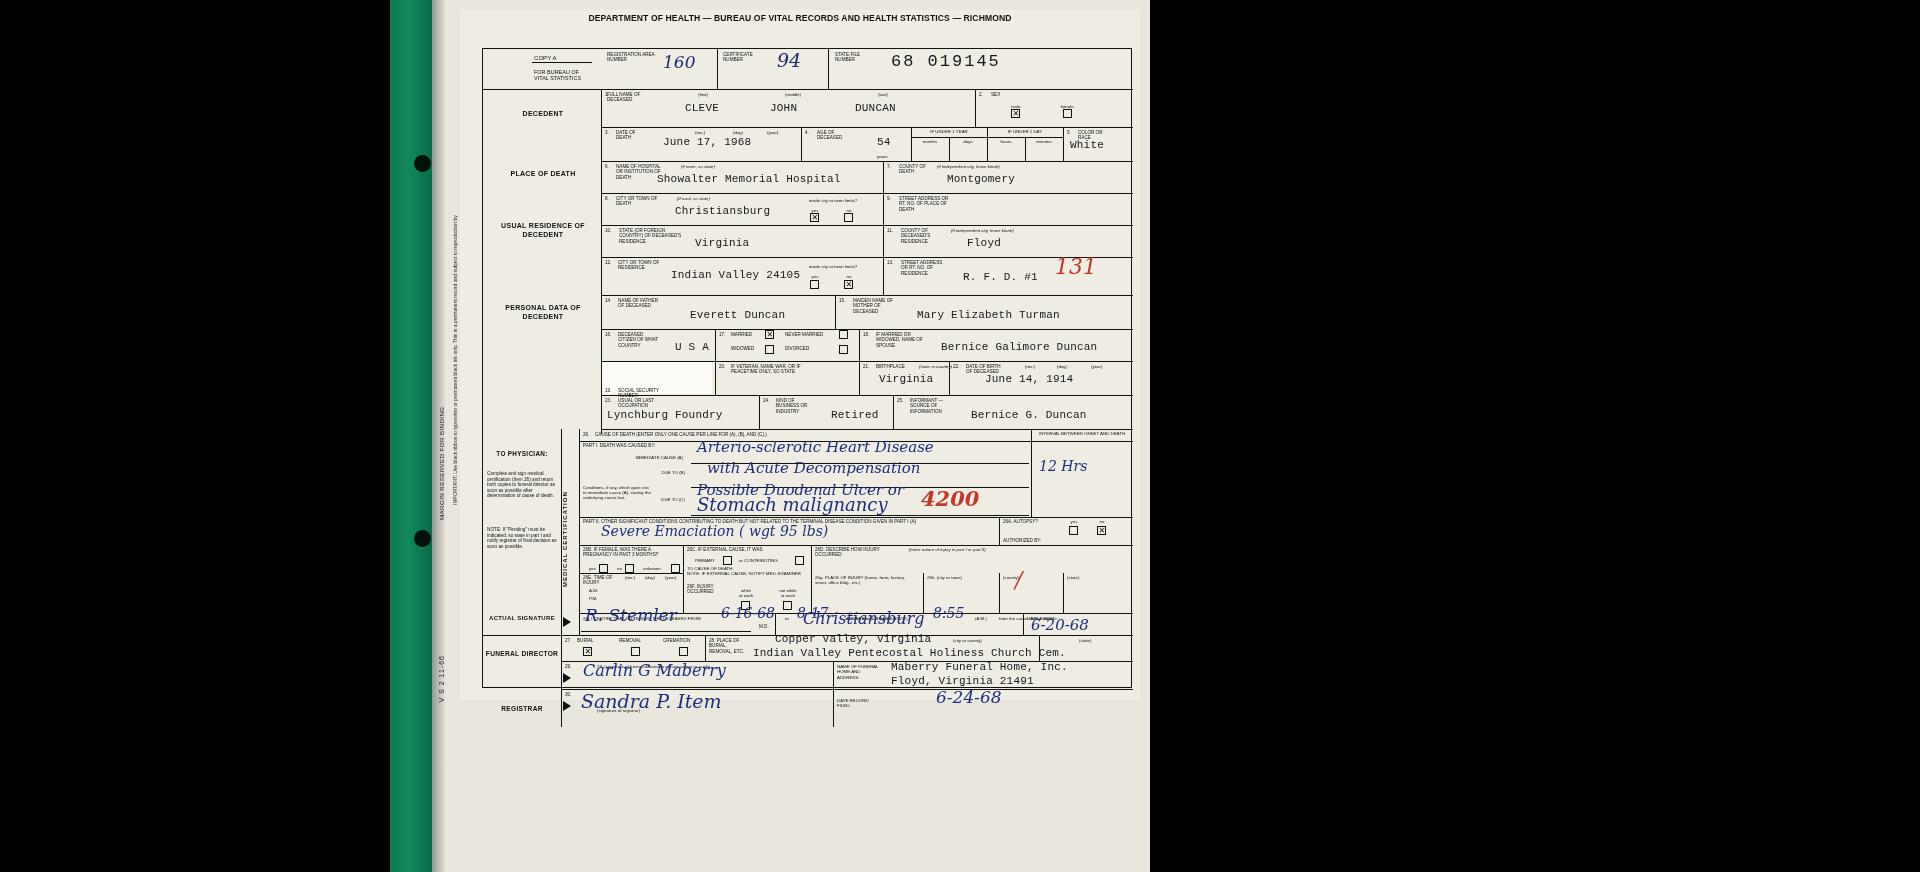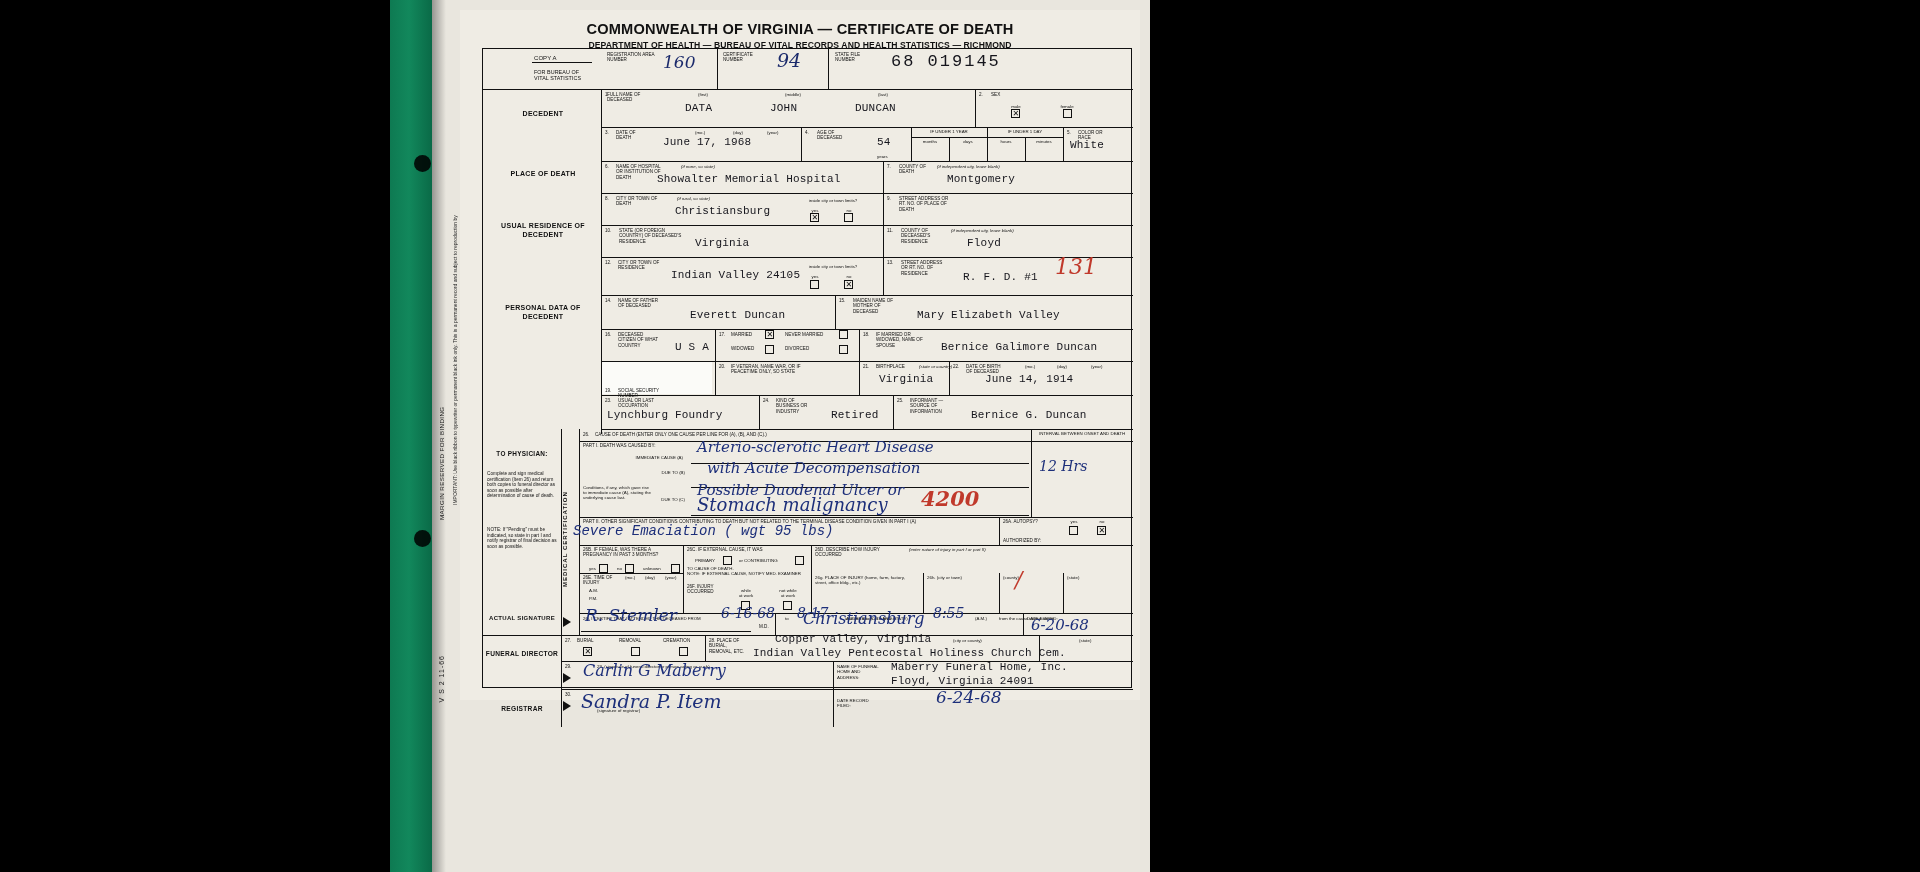--- a/index.html
+++ b/index.html
@@ -220,21 +220,20 @@
 
     <div class="punch" style="left:24px; top:155px;"></div>
     <div class="punch" style="left:24px; top:530px;"></div>
 
     <div id="margin-text">MARGIN RESERVED FOR BINDING</div>
     <div id="margin-text2">IMPORTANT: Use black ribbon to typewriter or permanent black ink only. This is a permanent record and subject to reproduction by microfilm and other photographic processes.</div>
     <div id="vs2">V S 2  11-66</div>
 
     <div id="form">
 
-      <div class="hdr-title">COMMONWEALTH OF VIRGINIA — CERTIFICATE OF DEATH</div>
       <div class="hdr-sub">DEPARTMENT OF HEALTH — BUREAU OF VITAL RECORDS AND HEALTH STATISTICS — RICHMOND</div>
 
       <div class="cell lbl" style="left:72px; top:44px; width:60px; font-size:6px; border-bottom:1px solid #111; padding-bottom:1px;">COPY A</div>
       <div class="cell lbl" style="left:72px; top:58px; width:62px; font-size:5.4px; line-height:6.4px;">FOR BUREAU OF VITAL STATISTICS</div>
 
       <div id="grid">
 
         <div class="hline" style="left:0; top:40px; width:650px;"></div>
 
         <div class="vline" style="left:118px; top:40px; height:345px;"></div>
@@ -252,21 +251,21 @@
         <div class="sidelbl" style="left:4px; top:120px; width:112px;">PLACE OF DEATH</div>
         <div class="sidelbl" style="left:4px; top:172px; width:112px;">USUAL RESIDENCE OF DECEDENT</div>
         <div class="sidelbl" style="left:4px; top:254px; width:112px;">PERSONAL DATA OF DECEDENT</div>
 
         <div class="hline" style="left:118px; top:78px; width:532px;"></div>
         <div class="cell lbl-sm" style="left:122px; top:42px; width:60px;">FULL NAME OF DECEASED</div>
         <div class="cell lbl-sm" style="left:120px; top:42px;">1.</div>
         <div class="cell tiny ctr" style="left:200px; top:42px; width:40px;">(first)</div>
         <div class="cell tiny ctr" style="left:290px; top:42px; width:40px;">(middle)</div>
         <div class="cell tiny ctr" style="left:380px; top:42px; width:40px;">(last)</div>
-        <div class="cell tw" style="left:200px; top:55px;">DATA</div>
+        <div class="cell tw" style="left:200px; top:55px;">CLEVE</div>
         <div class="cell tw" style="left:285px; top:55px;">JOHN</div>
         <div class="cell tw" style="left:370px; top:55px;">DUNCAN</div>
         <div class="vline" style="left:492px; top:40px; height:38px;"></div>
         <div class="cell lbl-sm" style="left:494px; top:42px;">2.</div>
         <div class="cell lbl-sm" style="left:506px; top:42px;">SEX</div>
         <div class="cell tiny ctr" style="left:520px; top:54px; width:26px;">male</div>
         <div class="box checked" style="left:528px; top:60px;"></div>
         <div class="cell tiny ctr" style="left:570px; top:54px; width:28px;">female</div>
         <div class="box" style="left:580px; top:60px;"></div>
 
@@ -349,21 +348,21 @@
         <div class="cell tw" style="left:478px; top:224px;">R. F. D. #1</div>
         <div class="cell hand-red" style="left:570px; top:214px; font-size:22px;">131</div>
 
         <div class="hline" style="left:118px; top:280px; width:532px;"></div>
         <div class="cell lbl-sm" style="left:120px; top:248px;">14.</div>
         <div class="cell lbl-sm" style="left:133px; top:248px; width:50px;">NAME OF FATHER OF DECEASED</div>
         <div class="cell tw" style="left:205px; top:262px;">Everett Duncan</div>
         <div class="vline" style="left:352px; top:246px; height:34px;"></div>
         <div class="cell lbl-sm" style="left:354px; top:248px;">15.</div>
         <div class="cell lbl-sm" style="left:368px; top:248px; width:58px;">MAIDEN NAME OF MOTHER OF DECEASED</div>
-        <div class="cell tw" style="left:432px; top:262px;">Mary Elizabeth Valley</div>
+        <div class="cell tw" style="left:432px; top:262px;">Mary Elizabeth Turman</div>
 
         <div class="hline" style="left:118px; top:312px; width:532px;"></div>
         <div class="cell lbl-sm" style="left:120px; top:282px;">16.</div>
         <div class="cell lbl-sm" style="left:133px; top:282px; width:46px;">DECEASED CITIZEN OF WHAT COUNTRY</div>
         <div class="cell tw" style="left:190px; top:294px;">U S A</div>
         <div class="vline" style="left:232px; top:280px; height:32px;"></div>
         <div class="cell lbl-sm" style="left:234px; top:282px;">17.</div>
         <div class="cell lbl-sm" style="left:246px; top:282px;">MARRIED</div>
         <div class="box checked" style="left:282px; top:281px;"></div>
         <div class="cell lbl-sm" style="left:300px; top:282px;">NEVER MARRIED</div>
@@ -434,21 +433,21 @@
 
         <div class="cell tiny" style="left:98px; top:435px; width:72px; line-height:5.2px;">Conditions, if any, which gave rise to immediate cause (A), stating the underlying cause last.</div>
         <div class="cell hand-blue" style="left:212px; top:437px; font-size:15px;">Possible Duodenal Ulcer or</div>
         <div class="cell tiny" style="left:176px; top:447px; width:28px; text-align:right;">DUE TO (C)</div>
         <div class="hline" style="left:208px; top:466px; width:338px;"></div>
         <div class="cell hand-blue" style="left:212px; top:452px; font-size:18px;">Stomach malignancy</div>
         <div class="cell hand-red" style="left:436px; top:446px; font-size:21px; font-weight:bold;">4200</div>
 
         <div class="hline" style="left:96px; top:468px; width:554px;"></div>
         <div class="cell lbl-sm" style="left:98px; top:469px; width:420px; font-size:4.6px;">PART II. OTHER SIGNIFICANT CONDITIONS CONTRIBUTING TO DEATH BUT NOT RELATED TO THE TERMINAL DISEASE CONDITION GIVEN IN PART I (A)</div>
-        <div class="cell hand-blue" style="left:88px; top:478px; font-size:14px;font-family:Liberation Mono, monospace;">Severe Emaciation ( wgt 95 lbs)</div>
+        <div class="cell hand-blue" style="left:116px; top:478px; font-size:14px;">Severe Emaciation ( wgt 95 lbs)</div>
         <div class="vline" style="left:516px; top:468px; height:28px;"></div>
         <div class="cell lbl-sm" style="left:518px; top:469px; width:62px;">26a. AUTOPSY?</div>
         <div class="cell tiny ctr" style="left:580px; top:469px; width:22px;">yes</div>
         <div class="cell tiny ctr" style="left:608px; top:469px; width:22px;">no</div>
         <div class="box" style="left:586px; top:477px;"></div>
         <div class="box checked" style="left:614px; top:477px;"></div>
         <div class="cell lbl-sm" style="left:518px; top:488px; width:44px;">AUTHORIZED BY:</div>
 
         <div class="hline" style="left:96px; top:496px; width:554px;"></div>
         <div class="cell lbl-sm" style="left:98px; top:497px; width:94px;">26b. IF FEMALE, WAS THERE A PREGNANCY IN PAST 3 MONTHS?</div>
@@ -537,21 +536,21 @@
         <div class="cell tiny" style="left:594px; top:588px;">(state)</div>
 
         <div class="hline" style="left:78px; top:640px; width:572px;"></div>
         <div class="cell lbl-sm" style="left:80px; top:614px;">29.</div>
         <div class="arrow" style="left:80px; top:624px;"></div>
         <div class="cell tiny" style="left:112px; top:614px; width:140px;">29. (signature of funeral director or person acting as such)</div>
         <div class="cell hand-blue" style="left:98px; top:618px; font-size:16px;">Carlin G Maberry</div>
         <div class="vline" style="left:350px; top:612px; height:28px;"></div>
         <div class="cell tiny" style="left:352px; top:614px; width:50px; line-height:5.4px;">NAME OF FUNERAL HOME AND ADDRESS:</div>
         <div class="cell tw" style="left:406px; top:614px;">Maberry Funeral Home, Inc.</div>
-        <div class="cell tw" style="left:406px; top:628px;">Floyd, Virginia 24091</div>
+        <div class="cell tw" style="left:406px; top:628px;">Floyd, Virginia 21491</div>
 
         <div class="sidelbl" style="left:2px; top:655px; width:74px; font-size:6.6px;">REGISTRAR</div>
         <div class="vline" style="left:78px; top:640px; height:38px;"></div>
         <div class="cell lbl-sm" style="left:80px; top:642px;">30.</div>
         <div class="arrow" style="left:80px; top:652px;"></div>
         <div class="cell tiny" style="left:112px; top:658px; width:100px;">(signature of registrar)</div>
         <div class="cell hand-blue" style="left:96px; top:648px; font-size:19px;">Sandra P. Item</div>
         <div class="vline" style="left:350px; top:640px; height:38px;"></div>
         <div class="cell tiny" style="left:352px; top:648px; width:46px;">DATE RECORD FILED:</div>
         <div class="cell hand-blue" style="left:404px; top:644px; font-size:17px;margin-left:47px;">6-24-68</div>

